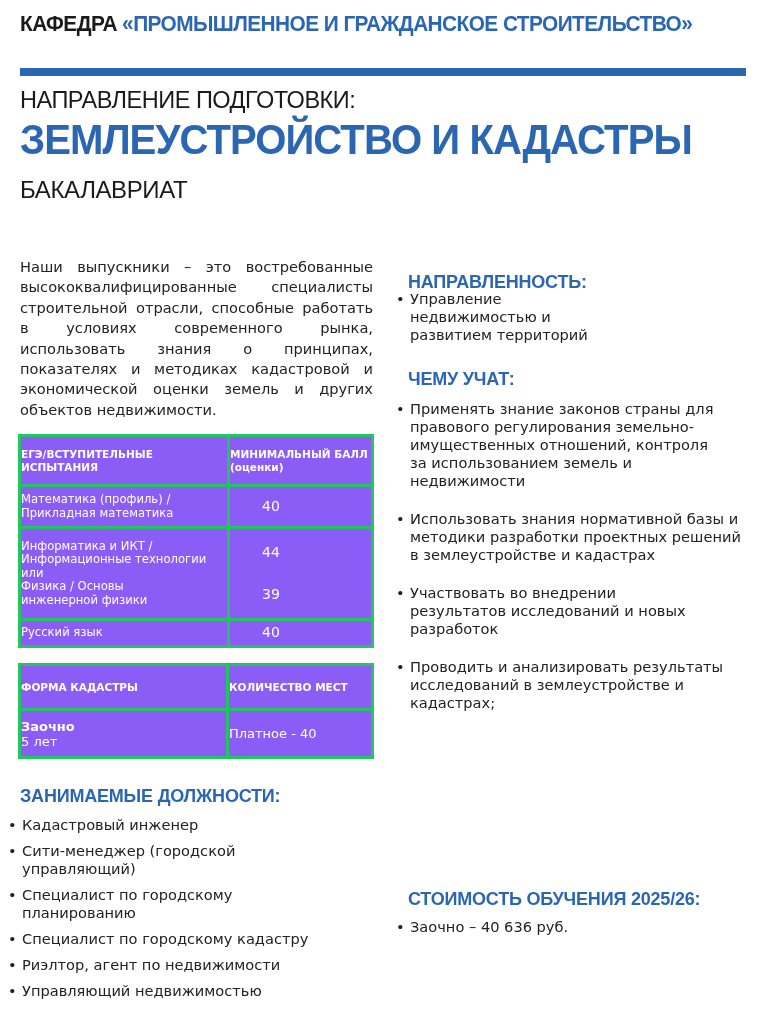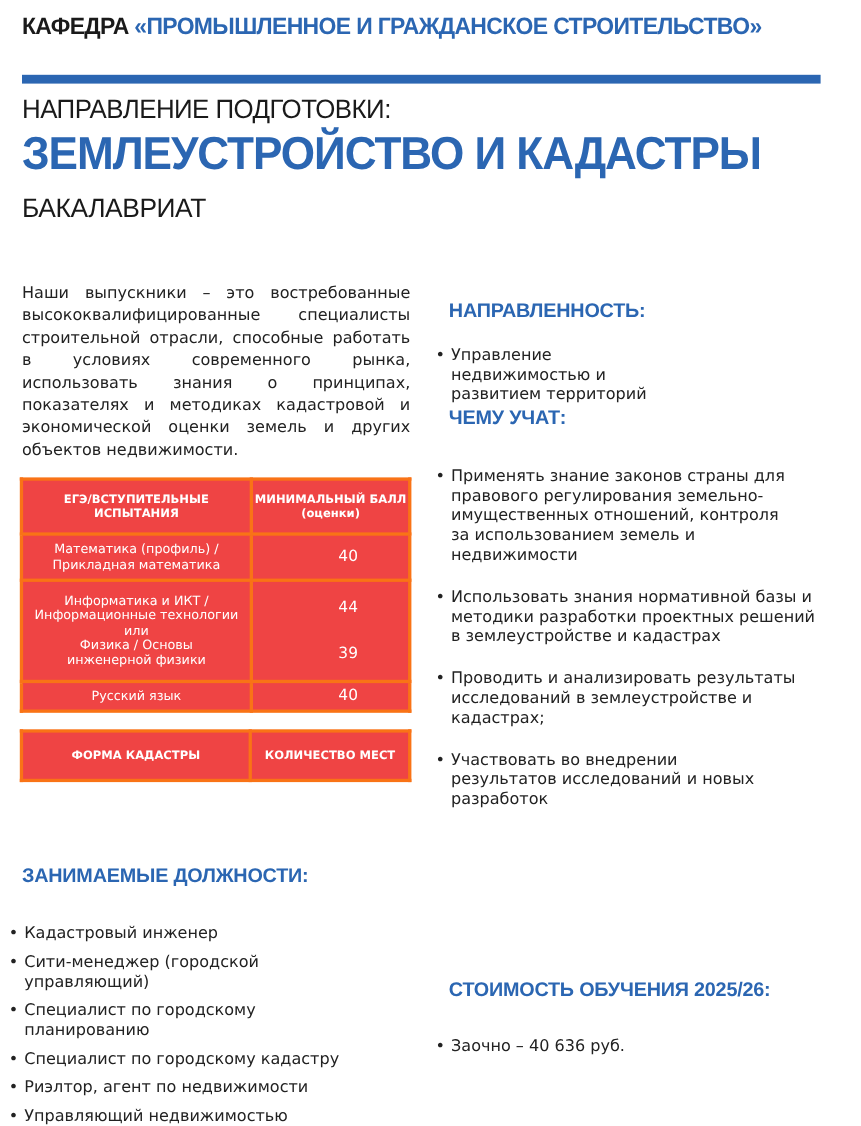--- a/index.html
+++ b/index.html
@@ -30,21 +30,21 @@
       position: absolute; left: 20px; top: 176px;
       font-family: "Liberation Sans", sans-serif; font-size: 24px; color: #1a1a1a; letter-spacing: -0.4px;
     }
 
     .intro {
       position: absolute; left: 20px; top: 257px; width: 353px;
       font-size: 14.6px; line-height: 20.4px; text-align: justify; color: #222;
     }
 
     table { border-collapse: collapse; position: absolute; }
-    td, th { background: #ef4444; color: #fff; border: 3px solid #f97316; text-align: center; vertical-align: middle; }
+    td, th { background: #8b5cf6; color: #fff; border: 3px solid #22c55e; text-align: left; vertical-align: middle; }
     .t1 { left: 18px; top: 434px; width: 356px; }
     .t1 th { font-size: 10.5px; font-weight: bold; line-height: 13px; height: 50px; }
     .t1 td { font-size: 11.6px; line-height: 13.5px; margin-top: 11px; }
     .t1 .c1 { width: 209px; }
     .t1 .num { font-size: 14px; padding-left: 32px; }
     .t1 .r1 td { height: 42px; }
     .t1 .r2 td { height: 92px; }
     .t1 .r3 td { height: 27px; }
     .stack { display: flex; flex-direction: column; justify-content: space-between; height: 72px; padding: 8px 0; }
 
@@ -52,21 +52,21 @@
     .t2 th { font-size: 10.5px; font-weight: bold; height: 45px; }
     .t2 td { height: 48px; font-size: 13px; line-height: 15px; }
     .t2 .c1 { width: 208px; }
     .t2 .bold { font-weight: bold; display: block; }
 
     .h-blue {
       font-family: "Liberation Sans", sans-serif; font-weight: bold; color: #2b66b2;
       font-size: 18px; letter-spacing: -0.2px; white-space: nowrap;
     }
     .posts-h { position: absolute; left: 20px; top: 786px; }
-    ul.b { list-style: none; margin-top: 24px; }
+    ul.b { list-style: none; }
     ul.b li { position: relative; padding-left: 20px; font-size: 14.6px; line-height: 18px; color: #222; }
     ul.b li::before { content: "•"; position: absolute; left: 6px; top: 0; }
     .posts { position: absolute; left: 2px; top: 816px; width: 380px; }
     .posts li { margin-bottom: 8px; }
 
     .focus-h { position: absolute; left: 408px; top: 272px; }
     .focus { position: absolute; left: 390px; top: 290px; width: 380px; }
     .teach-h { position: absolute; left: 408px; top: 369px; }
     .teach { position: absolute; left: 390px; top: 400px; width: 385px; }
     .teach li { line-height: 20.3px; margin-bottom: 20px; }
@@ -129,20 +129,27 @@
   </tr>
 </tbody>
   </table>
 
 <table class="t2">
   <tbody>
       <tr>
     <th class="c1">ФОРМА КАДАСТРЫ</th>
     <th>КОЛИЧЕСТВО МЕСТ</th>
   </tr>
+  <tr>
+    <td class="c1">
+      <span class="bold">Заочно</span>
+      <span>5 лет</span>
+    </td>
+    <td>Платное - 40</td>
+  </tr>
 </tbody>
   </table>
 
 <div class="h-blue posts-h">ЗАНИМАЕМЫЕ ДОЛЖНОСТИ:</div>
 <ul class="b posts">
   <li>Кадастровый инженер</li>
   <li style="width:250px">Сити-менеджер (городской управляющий)</li>
   <li style="width:260px">Специалист по городскому планированию</li>
   <li>Специалист по городскому кадастру</li>
   <li>Риэлтор, агент по недвижимости</li>
@@ -151,20 +158,20 @@
 
 <div class="h-blue focus-h">НАПРАВЛЕННОСТЬ:</div>
 <ul class="b focus">
   <li style="width:240px">Управление недвижимостью и развитием территорий</li>
 </ul>
 
 <div class="h-blue teach-h">ЧЕМУ УЧАТ:</div>
 <ul class="b teach">
   <li style="width:335px">Применять знание законов страны для правового регулирования земельно-имущественных отношений, контроля за использованием земель и недвижимости</li>
   <li style="width:360px">Использовать знания нормативной базы и методики разработки проектных решений в землеустройстве и кадастрах</li>
+  <li style="width:310px">Участвовать во внедрении результатов исследований и новых разработок</li>
   <li style="width:345px">Проводить и анализировать результаты исследований в землеустройстве и кадастрах;</li>
-  <li style="width:310px">Участвовать во внедрении результатов исследований и новых разработок</li>
 </ul>
 
 <div class="h-blue cost-h">СТОИМОСТЬ ОБУЧЕНИЯ 2025/26:</div>
 <ul class="b cost">
   <li>Заочно – 40 636 руб.</li>
 </ul>
 
 </body></html>

